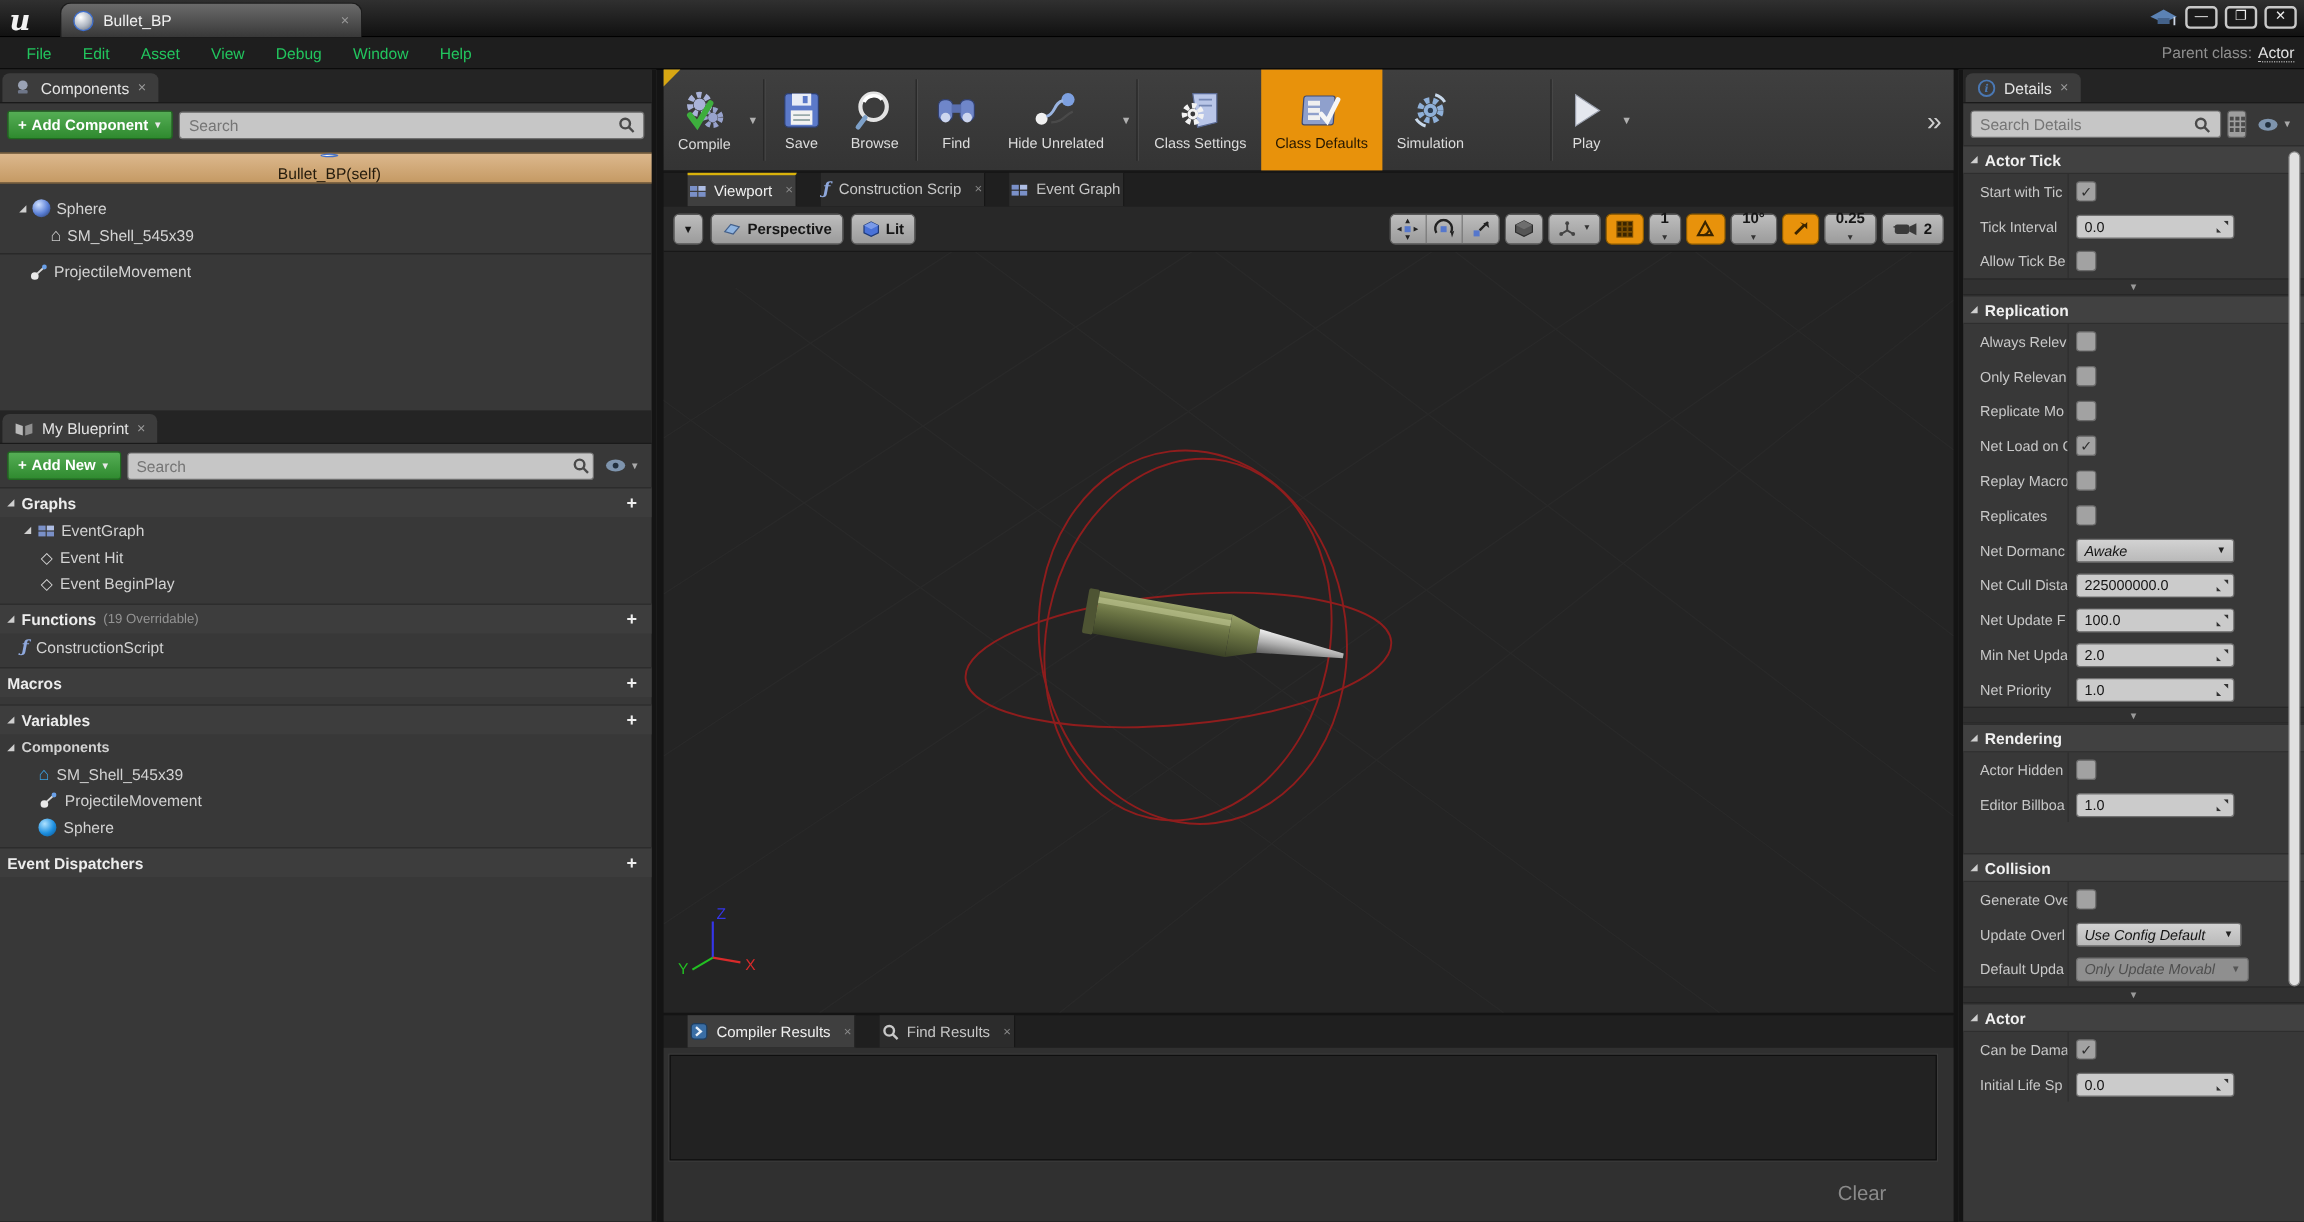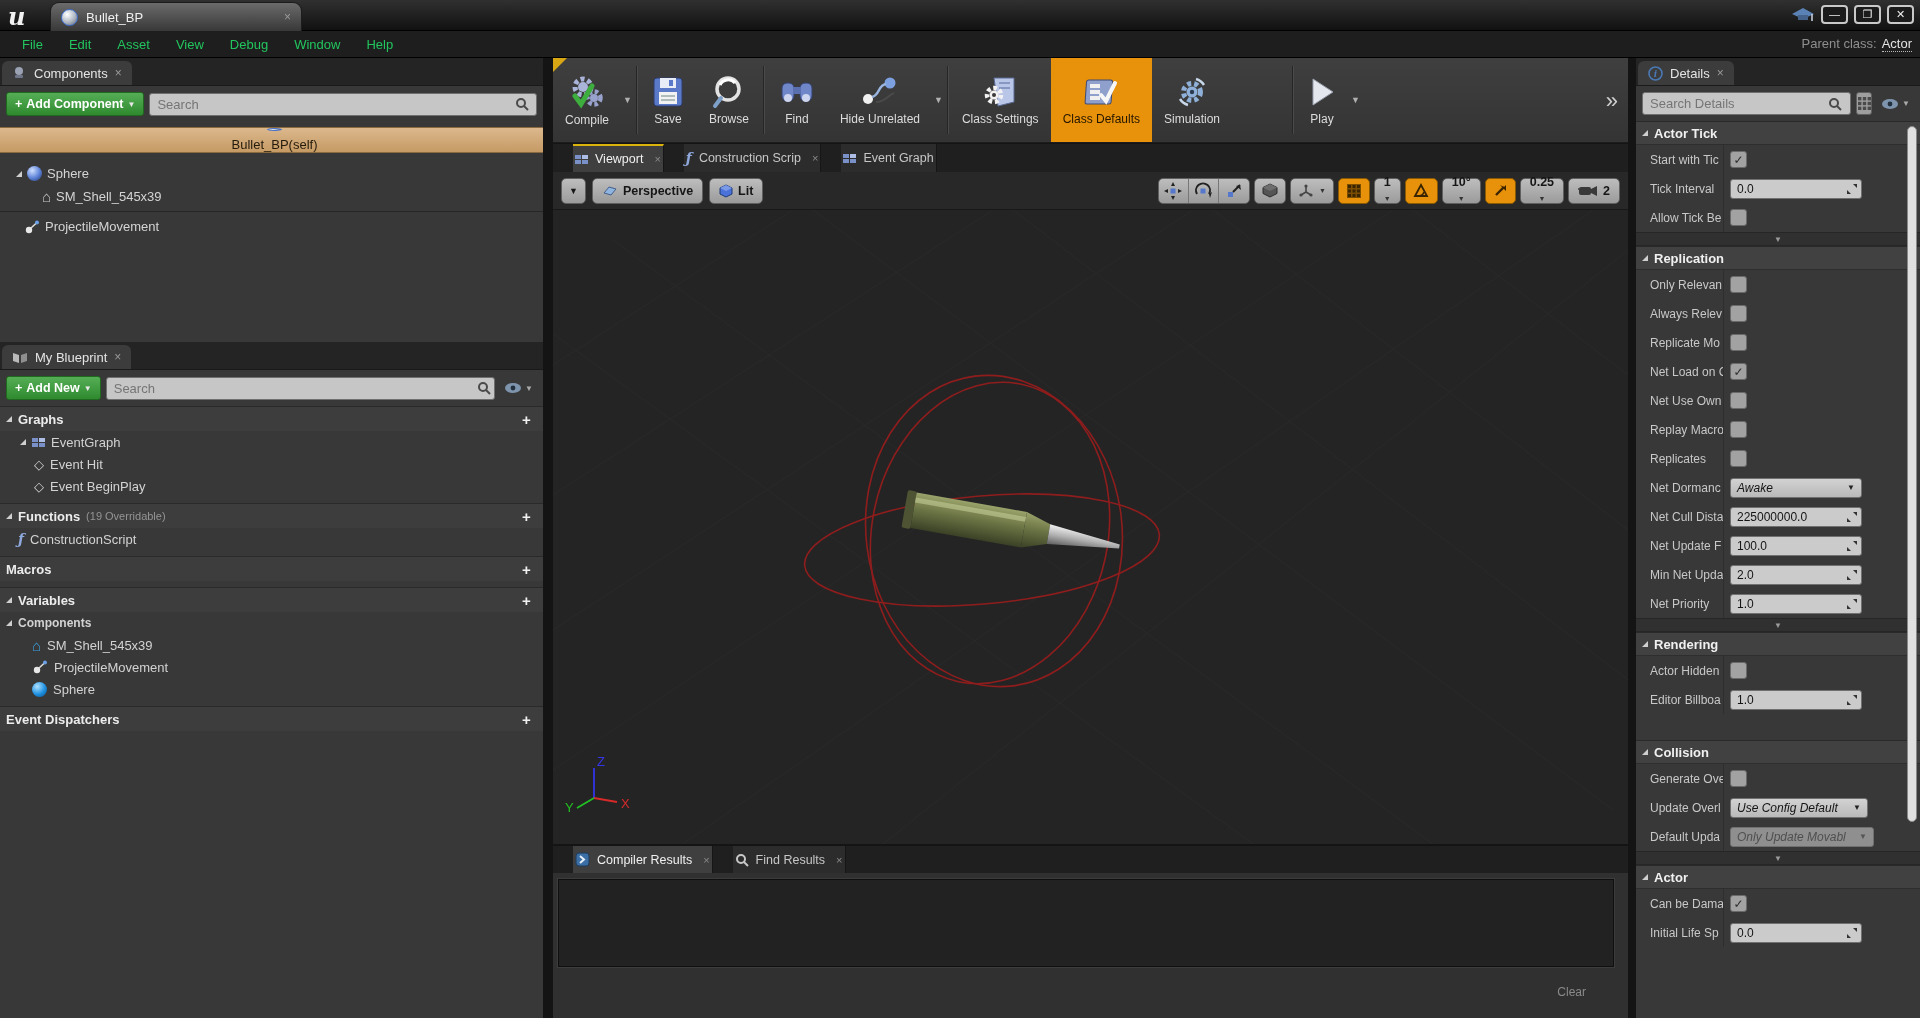--- a/index.html
+++ b/index.html
@@ -103,21 +103,21 @@
   .pill-group > span:last-child { border-right:none; }
   .valbtn { display:flex; flex-direction:column; align-items:center; justify-content:center; line-height:11px; }
   .valbtn .dn { font-size:7px; color:#333; }
   #vright { margin-left:auto; display:flex; align-items:center; gap:4px; }
 
   #viewport { left:553px; top:210px; width:1075px; height:634px; background:#242424; }
   #btabs { left:553px; top:846px; width:1075px; height:27px; background:#1f1f1f; display:flex; }
   #bbody { left:553px; top:873px; width:1075px; height:145px; background:#303030; }
   #compiler-box { position:absolute; left:5px; top:6px; width:1056px; height:88px;
     background:#222222; border:1px solid #0f0f0f; box-shadow:0 0 0 1px #3c3c3c; }
-  #clear-btn { position:absolute; right:42px; top:112px; color:#8a8a8a; font-size:12px; }
+  #clear-btn { position:absolute; right:56px; top:112px; color:#8a8a8a; font-size:17px; }
 
   
   #right { left:1632px; top:58px; width:288px; height:960px; background:#383838; border-left:4px solid #141414; }
   .dsec { position:relative; height:24px; background:#414141; border-top:1px solid #2a2a2a;
     border-bottom:1px solid #2e2e2e; display:flex; align-items:center; gap:6px; padding-left:6px;
     color:#f0f0f0; font-size:13px; font-weight:bold; }
   .drow { position:relative; height:29px; display:flex; align-items:center; }
   .drow::before { content:''; position:absolute; left:87px; top:0; bottom:0; width:1px; background:#2e2e2e; }
   .dlabel { width:87px; padding-left:14px; color:#c8c8c8; font-size:12px; white-space:nowrap; overflow:hidden; }
   .dctl { margin-left:7px; display:flex; align-items:center; }
@@ -703,47 +703,41 @@
         <span class="cb">✓</span>
       </span>
   </div>
   <div class="sep-arrow">▼</div>
 
   <div class="dsec">
     <span class="tri-open sm"></span>
     <span>Replication</span>
   </div>
   <div class="drow">
+    <span class="dlabel">Always Relev</span>
+    <span class="dctl">
+        <span class="cb">✓</span>
+      </span>
+  </div>
+  <div class="drow">
     <span class="dlabel">Only Relevan</span>
     <span class="dctl">
         <span class="cb">✓</span>
       </span>
   </div>
   <div class="drow">
-    <span class="dlabel">Always Relev</span>
+    <span class="dlabel">Replicate Mo</span>
     <span class="dctl">
         <span class="cb">✓</span>
       </span>
   </div>
   <div class="drow">
-    <span class="dlabel">Replicate Mo</span>
-    <span class="dctl">
-        <span class="cb">✓</span>
-      </span>
-  </div>
-  <div class="drow">
     <span class="dlabel">Net Load on C</span>
     <span class="dctl">
         <span class="cb checked">✓</span>
-      </span>
-  </div>
-  <div class="drow">
-    <span class="dlabel">Net Use Own</span>
-    <span class="dctl">
-        <span class="cb">✓</span>
       </span>
   </div>
   <div class="drow">
     <span class="dlabel">Replay Macros</span>
     <span class="dctl">
         <span class="cb">✓</span>
       </span>
   </div>
   <div class="drow">
     <span class="dlabel">Replicates</span>

